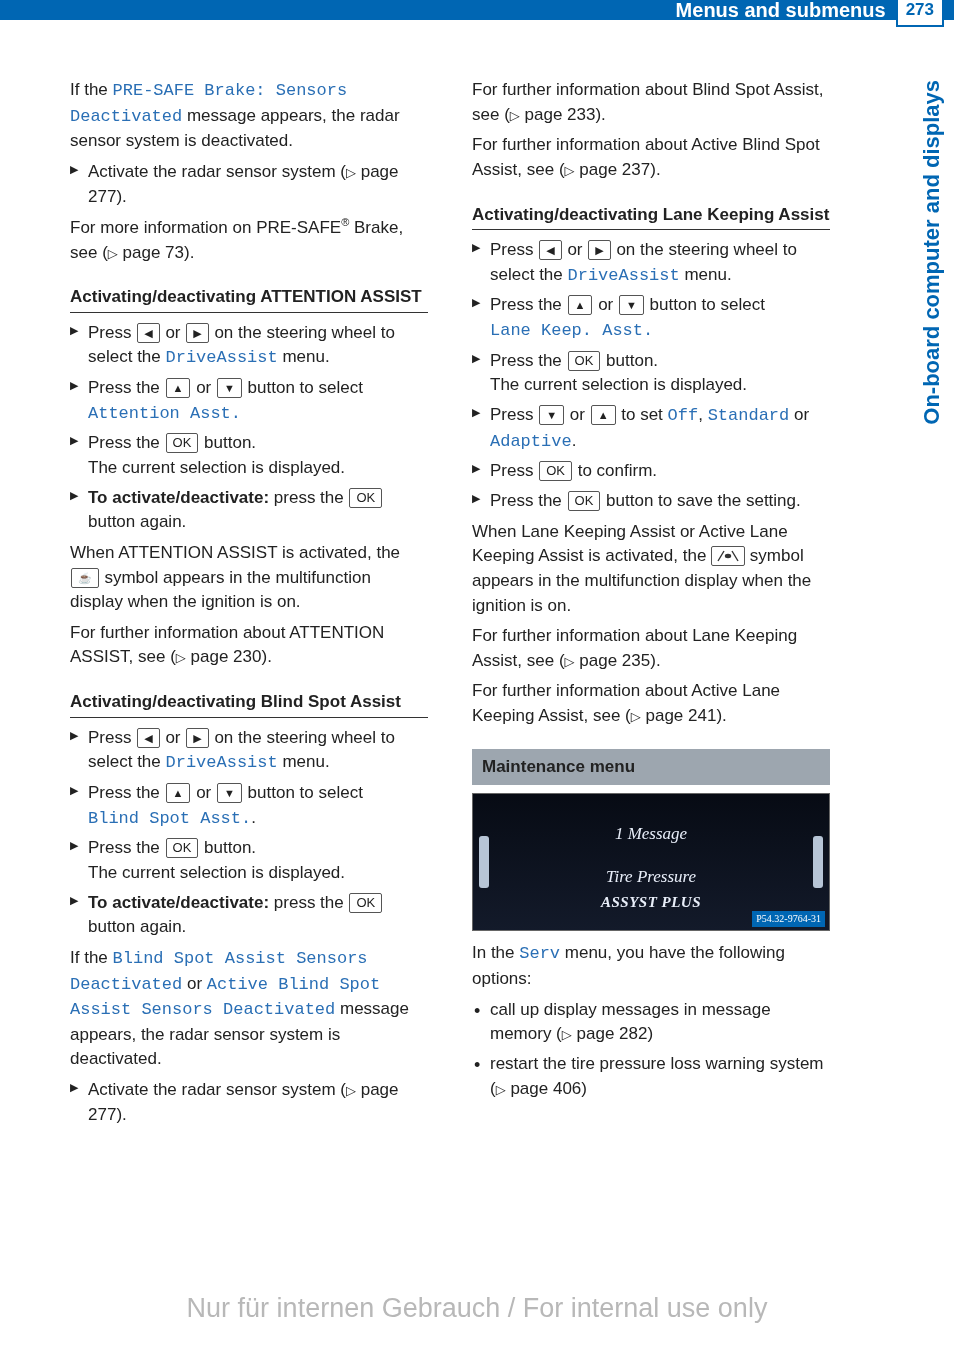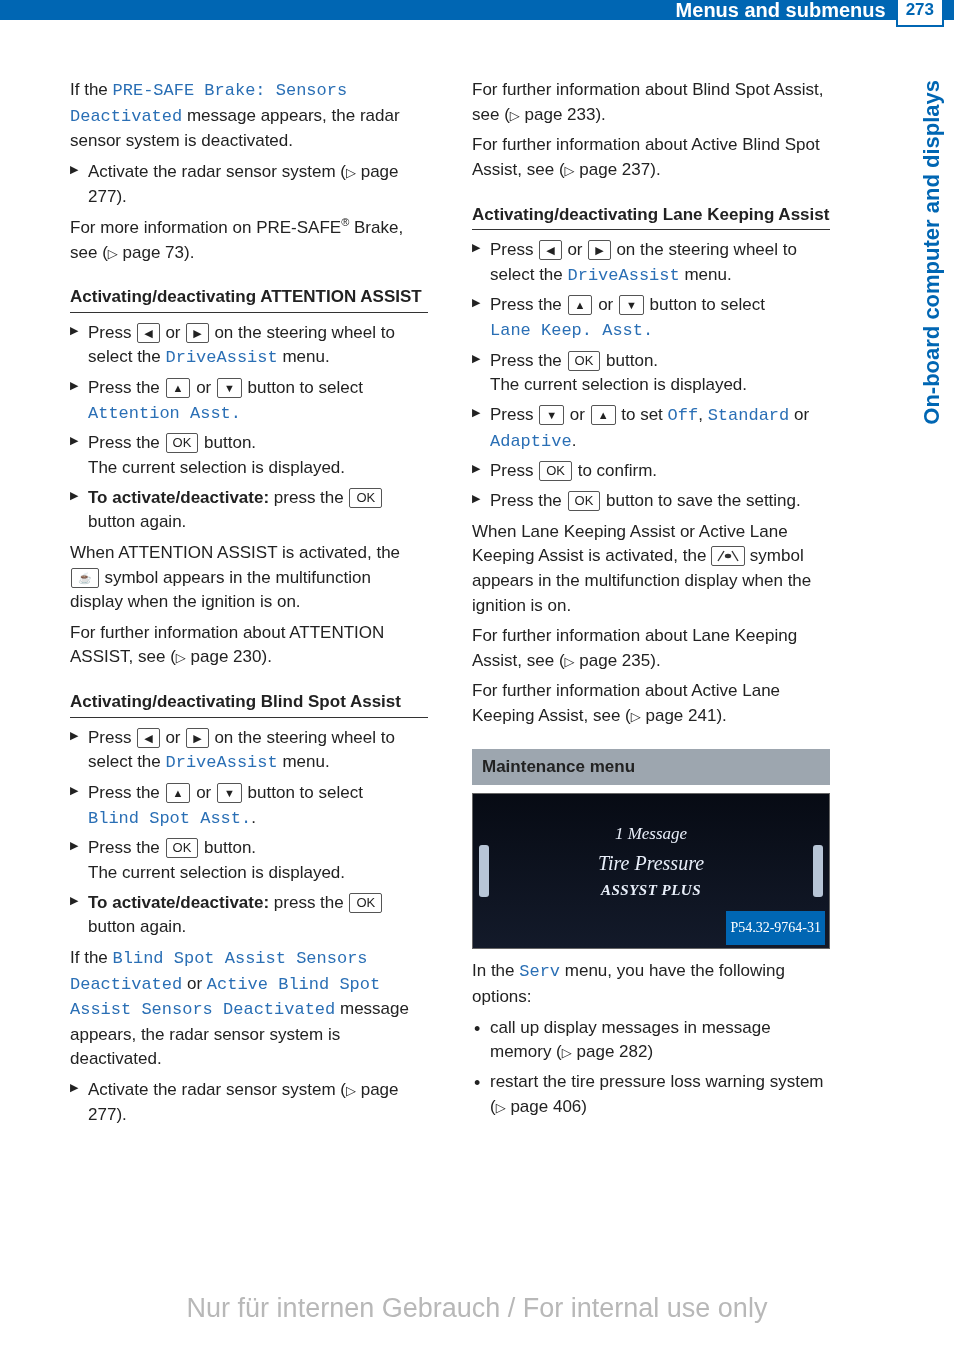--- a/index.html
+++ b/index.html
@@ -90,45 +90,45 @@
     text-align: center;
   }
   .key.sym { font-size:11px; }
   .lanekey {
     display: inline-block; border:1.2px solid #555; border-radius:2px;
     padding: 0 4px; font-size:12px; line-height:18px; vertical-align:1px;
   }
   .lanekey svg { vertical-align: -2px; }
   .display-img {
     width: 100%;
-    height: 156px;
+    height: 138px;
     background: linear-gradient(#070b14, #131a2a);
     border: 1px solid #666;
     position: relative;
     color: #e8eef9;
     font-family: Georgia, serif;
     font-style: italic;
     text-align: center;
     padding-top: 28px;
     margin-bottom: 10px;
   }
   .display-img .l1 { font-size: 17px; }
-  .display-img .l2 { font-size: 20px; margin-top:2px;}
+  .display-img .l2 { font-size: 17px; margin-top:18px;}
   .display-img .l3 { font-size: 15px; font-style: italic; font-weight:bold; margin-top:2px; letter-spacing:0.5px;}
   .display-img .left-pill {
     position:absolute; left:6px; top:50%; transform:translateY(-50%);
     width:10px; height:52px; background:#b7c5d6; border-radius:3px;
   }
   .display-img .right-pill {
     position:absolute; right:6px; top:50%; transform:translateY(-50%);
     width:10px; height:52px; background:#b7c5d6; border-radius:3px;
   }
   .display-img .tag {
-    position:absolute; right:4px; bottom:3px; font-size:14px; font-style:normal;
-    color:#fff; background:#0066b3; padding:7px 4px;
+    position:absolute; right:4px; bottom:3px; font-size:10px; font-style:normal;
+    color:#fff; background:#0066b3; padding:1px 4px;
   }
   .watermark {
     position: absolute;
     bottom: 26px;
     left: 0; right: 0;
     text-align: center;
     color: #b8b8b8;
     font-size: 27px;
     font-family: Arial, sans-serif;
   }

